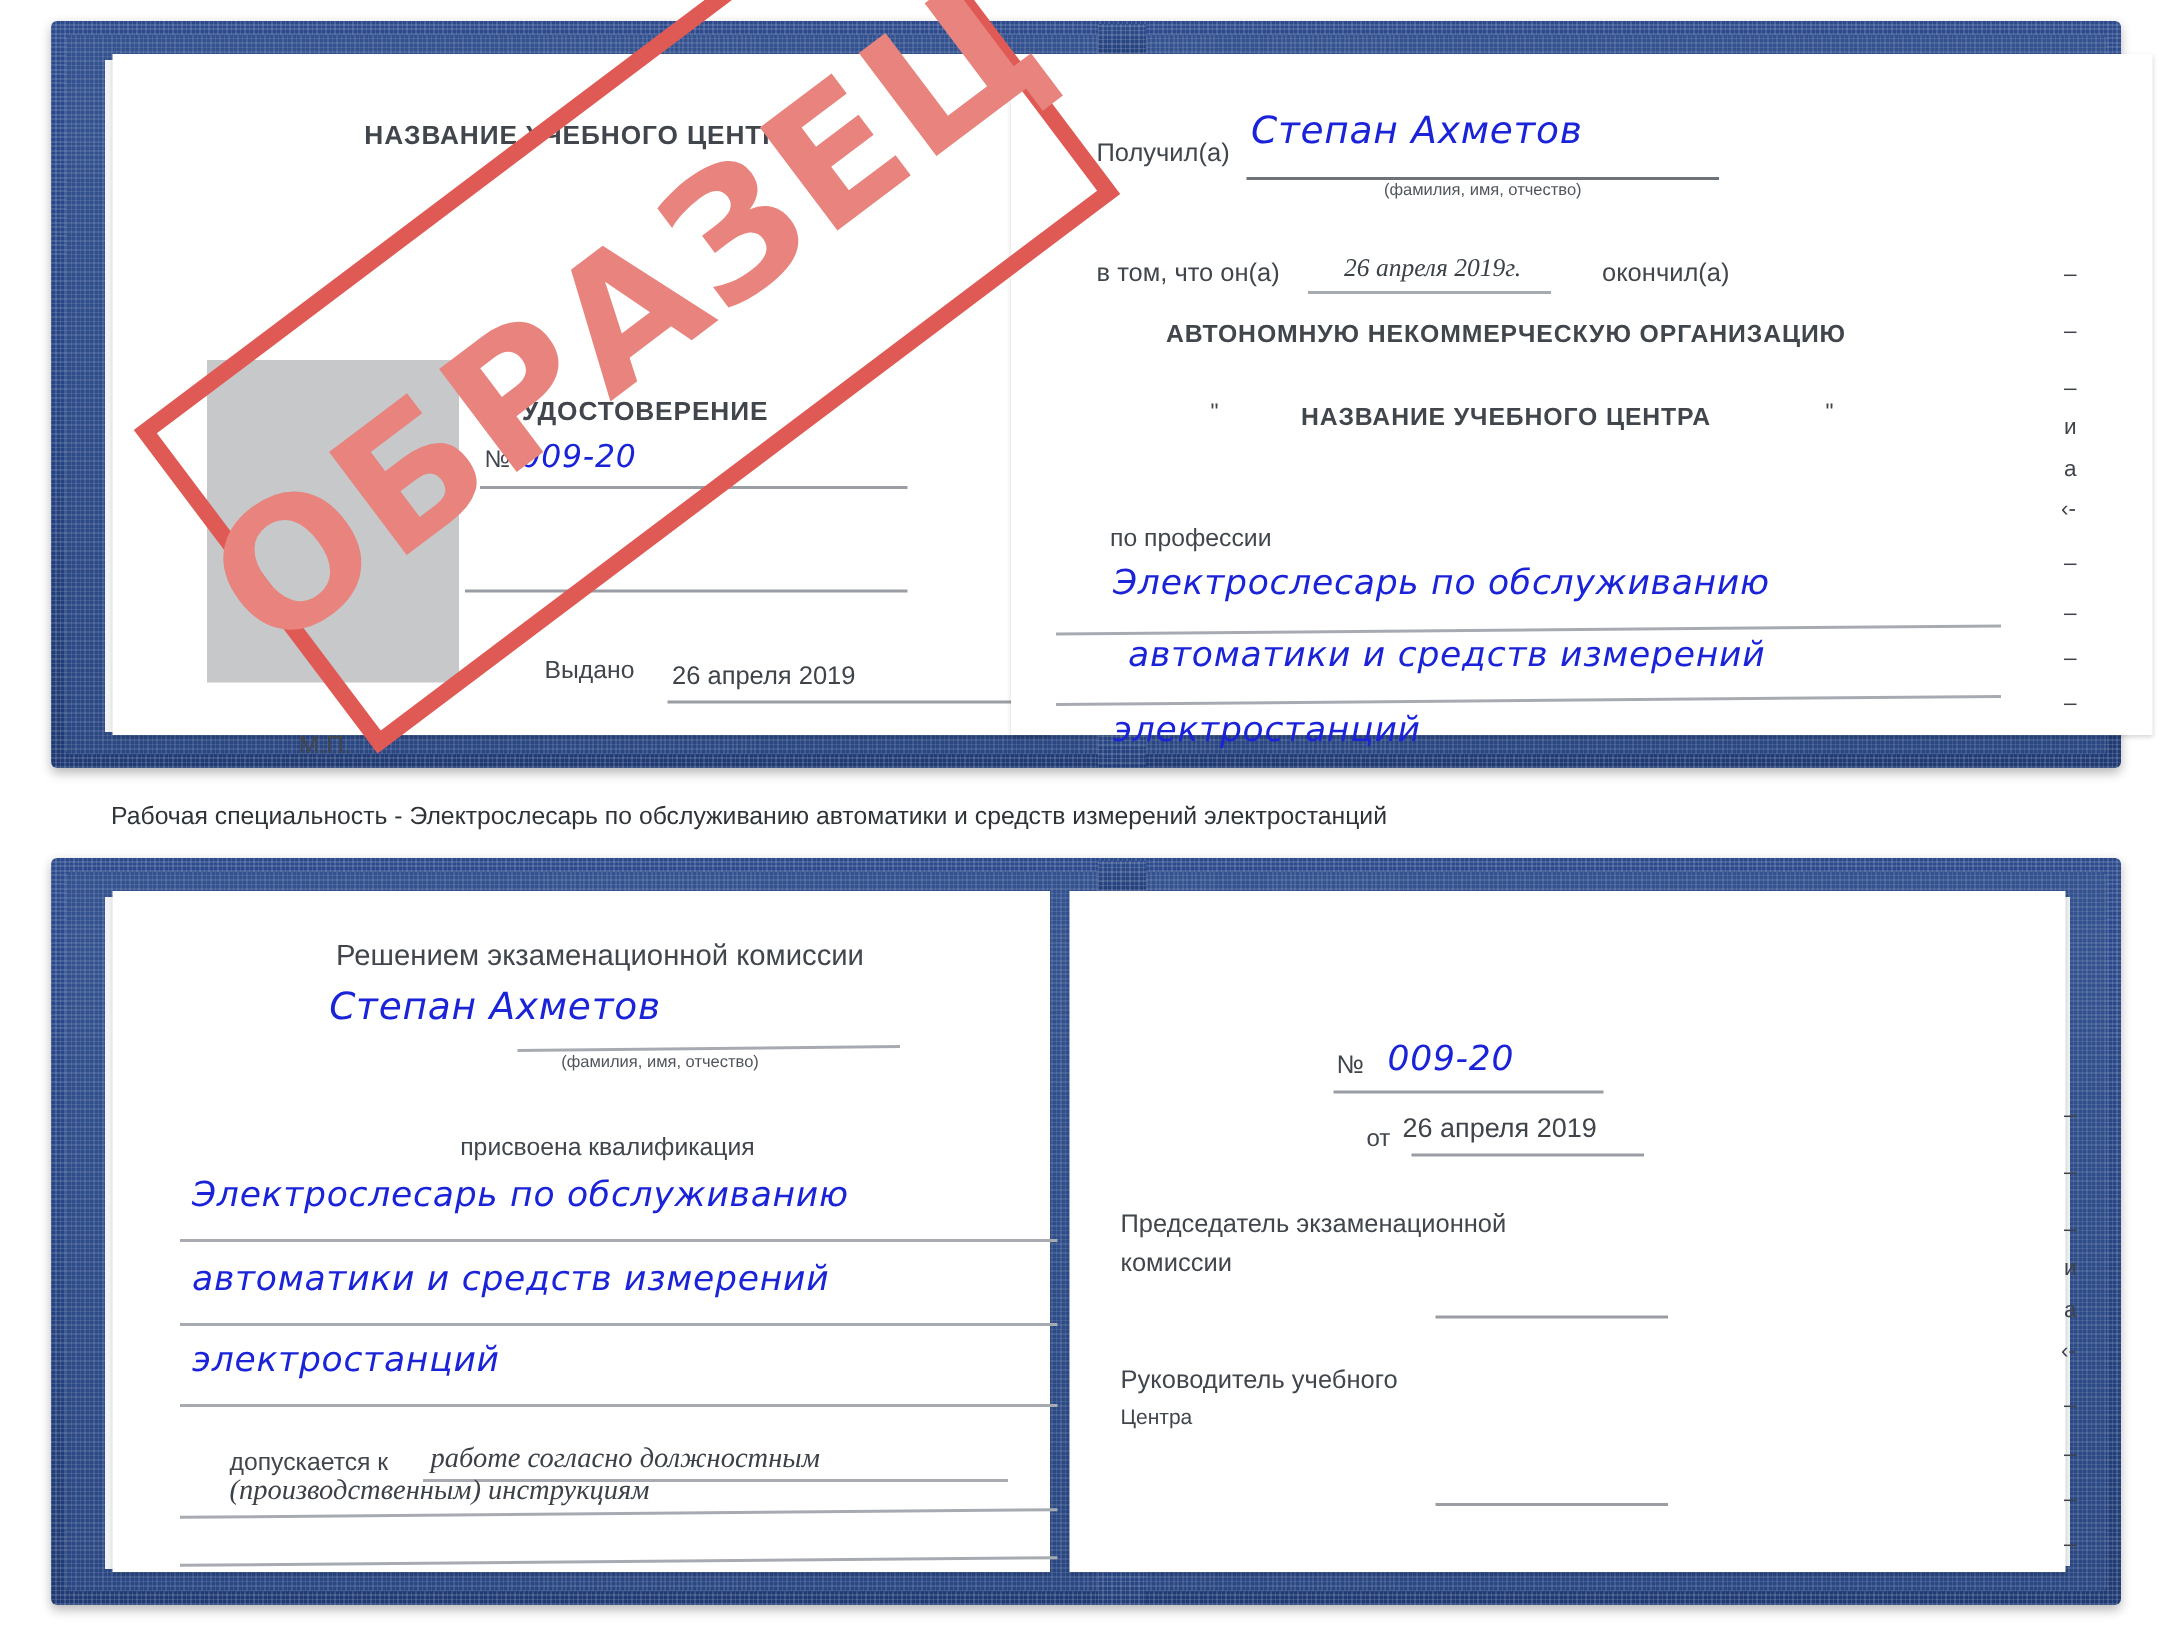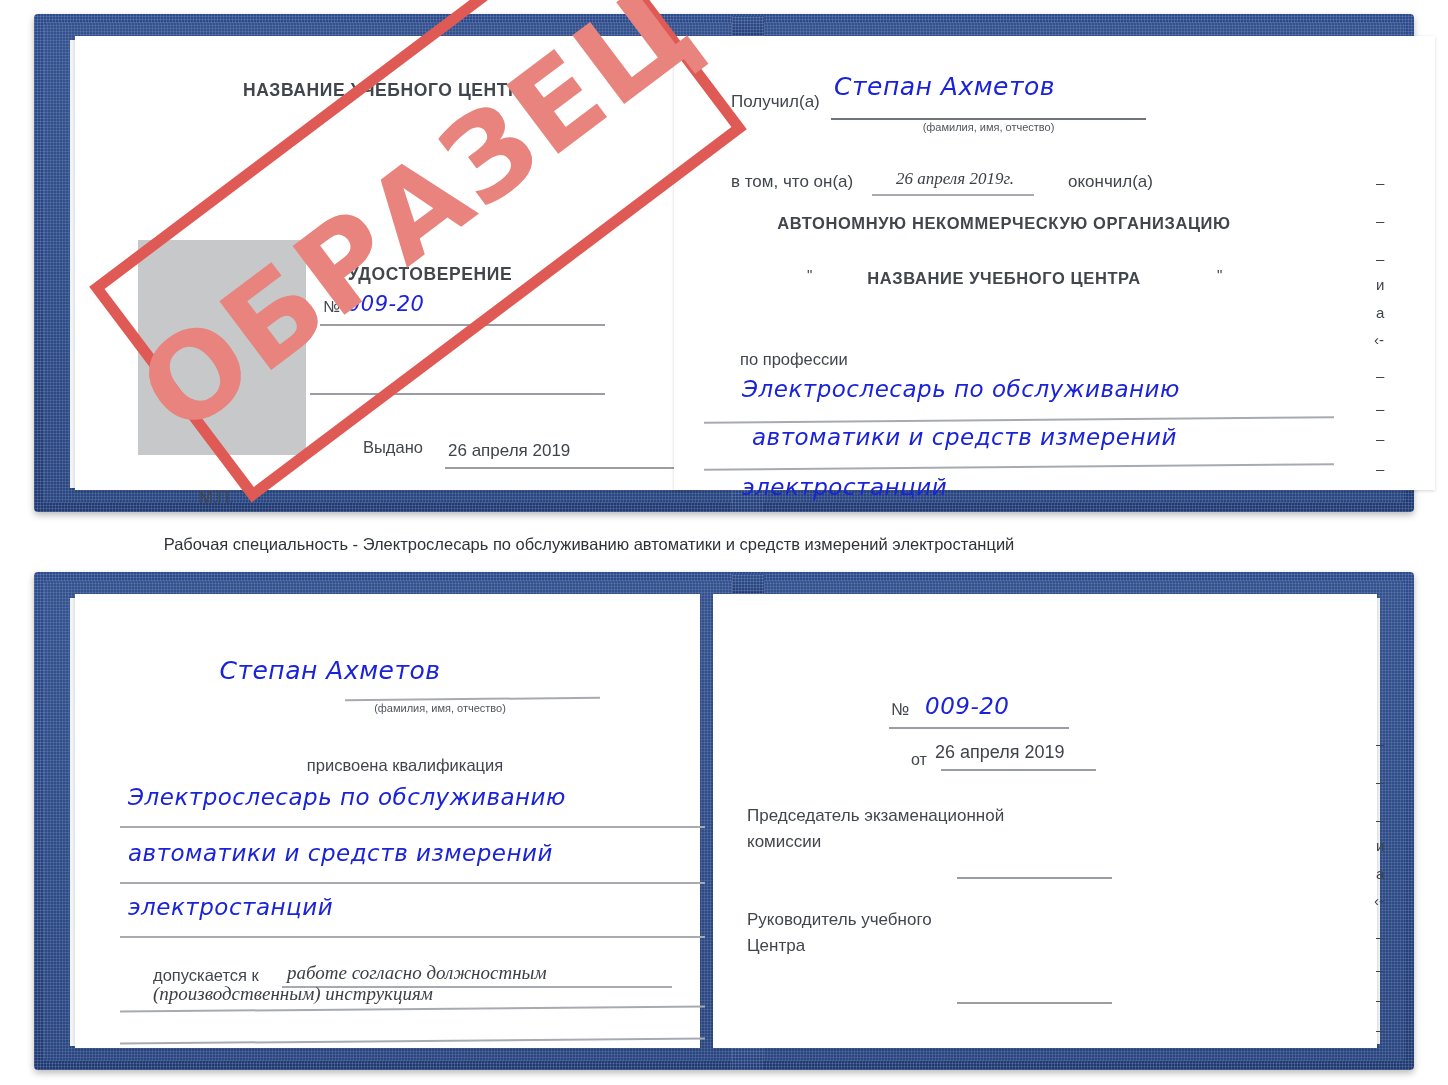--- a/index.html
+++ b/index.html
@@ -186,31 +186,32 @@
       <div class="edgemark" style="left:2px;top:256px;">–</div>
       <div class="edgemark" style="left:2px;top:286px;">–</div>
     </div>
   </div>
 
   <div class="stamp" style="left:108px;top:73px;width:620px;height:270px;">
     <div class="frame"></div>
     <div class="word">ОБРАЗЕЦ</div>
   </div>
 
-  <div class="caption" style="left:74px;top:533px;text-align:center;">Рабочая специальность - Электрослесарь по обслуживанию автоматики и средств измерений электростанций</div>
+  <div class="caption" style="left:74px;top:533px;">Рабочая специальность - Электрослесарь по обслуживанию автоматики и средств измерений электростанций</div>
 
   <div class="book" style="left:34px;top:572px;width:1380px;height:498px;">
     <div class="cover"></div>
     <div class="cover-inner" style="left:10px;top:9px;width:1360px;height:480px;"></div>
 
     <div class="pageband" style="left:36px;top:26px;width:9px;height:448px;"></div>
     <div class="pageband" style="left:1338px;top:26px;width:8px;height:446px;"></div>
 
     <div class="page" style="left:41px;top:22px;width:625px;height:454px;">
 
+      <div class="tc printed" style="left:20px;top:32px;width:610px;font-size:19.5px;">Решением экзаменационной комиссии</div>
 
       <div class="tc hand" style="left:40px;top:62px;width:430px;font-size:25px;text-align:center;">Степан Ахметов</div>
       <div class="rule thin" style="left:270px;top:104px;width:255px;transform:rotate(-0.6deg);"></div>
       <div class="tc tiny" style="left:185px;top:108px;width:360px;">(фамилия, имя, отчество)</div>
 
       <div class="tc printed" style="left:120px;top:162px;width:420px;font-size:16.5px;">присвоена квалификация</div>
 
       <div class="hand" style="left:53px;top:190px;font-size:23px;">Электрослесарь по обслуживанию</div>
       <div class="rule thin" style="left:45px;top:232px;width:585px;"></div>
 
@@ -241,21 +242,21 @@
 
       <div class="t printed" style="left:198px;top:157px;font-size:16px;">от</div>
       <div class="typed" style="left:222px;top:148px;font-size:18px;">26 апреля 2019</div>
       <div class="rule" style="left:228px;top:175px;width:155px;"></div>
 
       <div class="t printed" style="left:34px;top:212px;font-size:17px;">Председатель экзаменационной</div>
       <div class="t printed" style="left:34px;top:238px;font-size:17px;">комиссии</div>
       <div class="rule" style="left:244px;top:283px;width:155px;"></div>
 
       <div class="t printed" style="left:34px;top:316px;font-size:17px;">Руководитель учебного</div>
-      <div class="t printed" style="left:34px;top:342px;font-size:17px;">Центра</div>
+      <div class="t printed" style="left:34px;top:342px;font-size:14px;">Центра</div>
       <div class="rule" style="left:244px;top:408px;width:155px;"></div>
     </div>
 
     <div style="position:absolute;left:1340px;top:163px;width:24px;">
       <div class="edgemark" style="left:2px;top:0px;">–</div>
       <div class="edgemark" style="left:2px;top:38px;">–</div>
       <div class="edgemark" style="left:2px;top:76px;">–</div>
       <div class="edgemark" style="left:2px;top:102px;">и</div>
       <div class="edgemark" style="left:2px;top:130px;">а</div>
       <div class="edgemark" style="left:0px;top:157px;">‹-</div>

